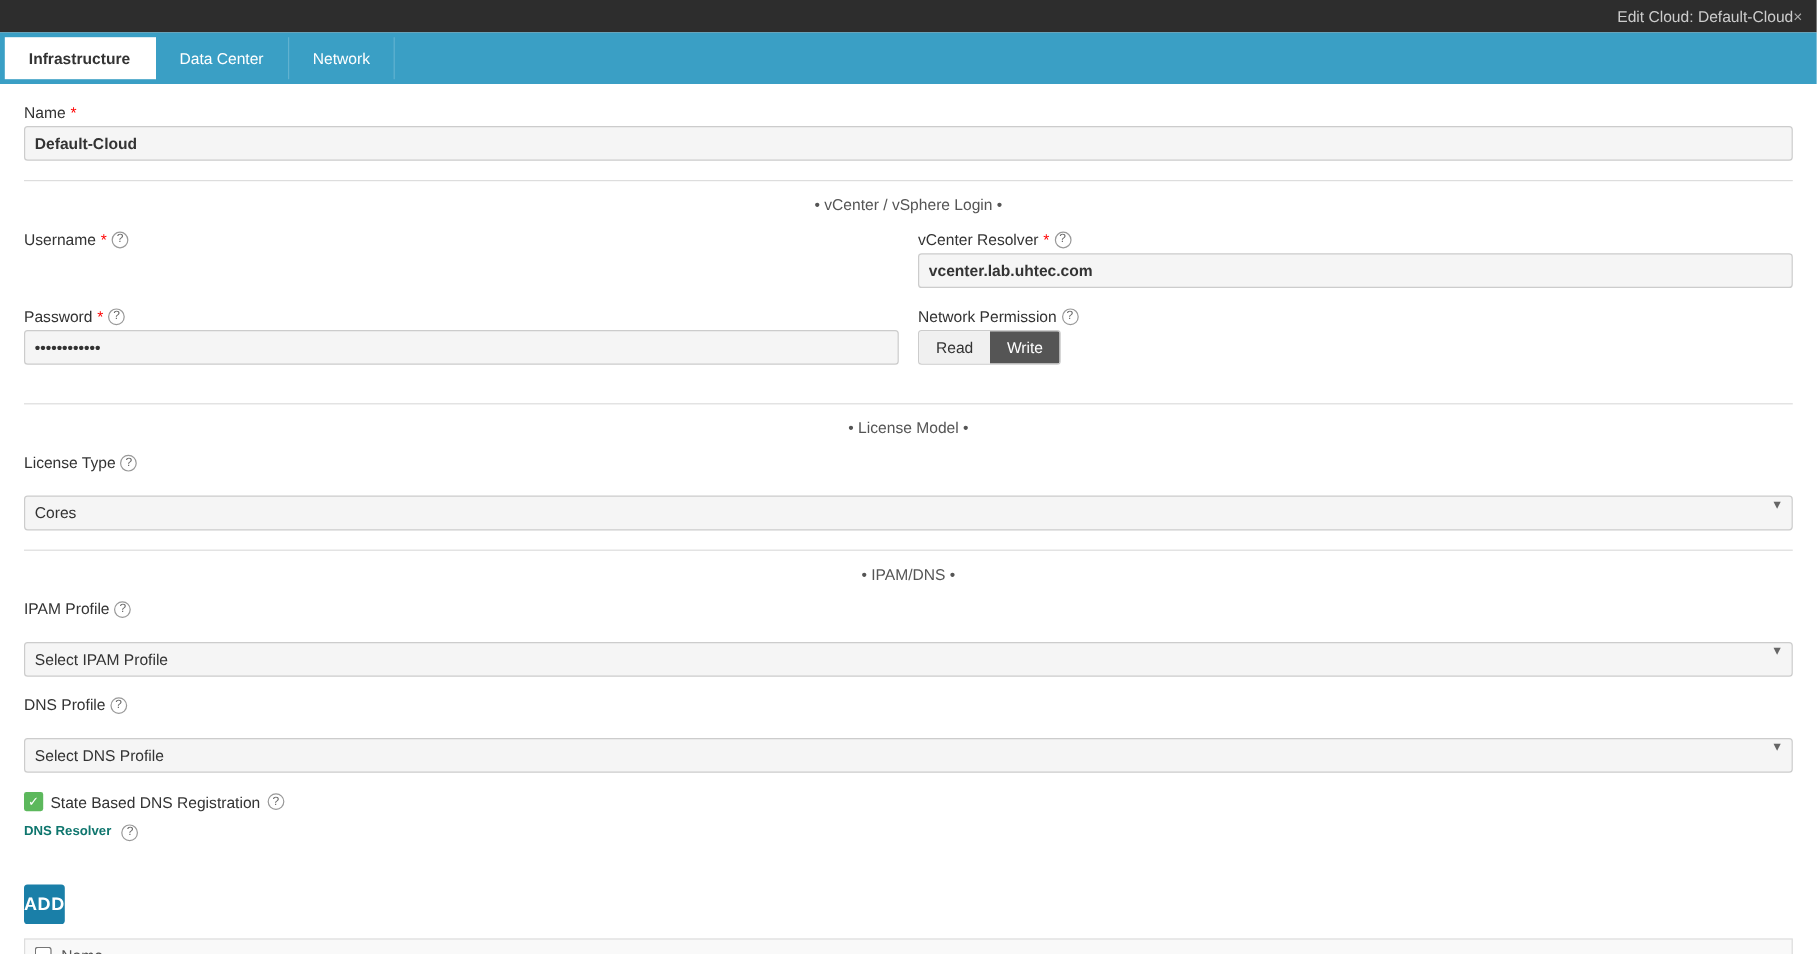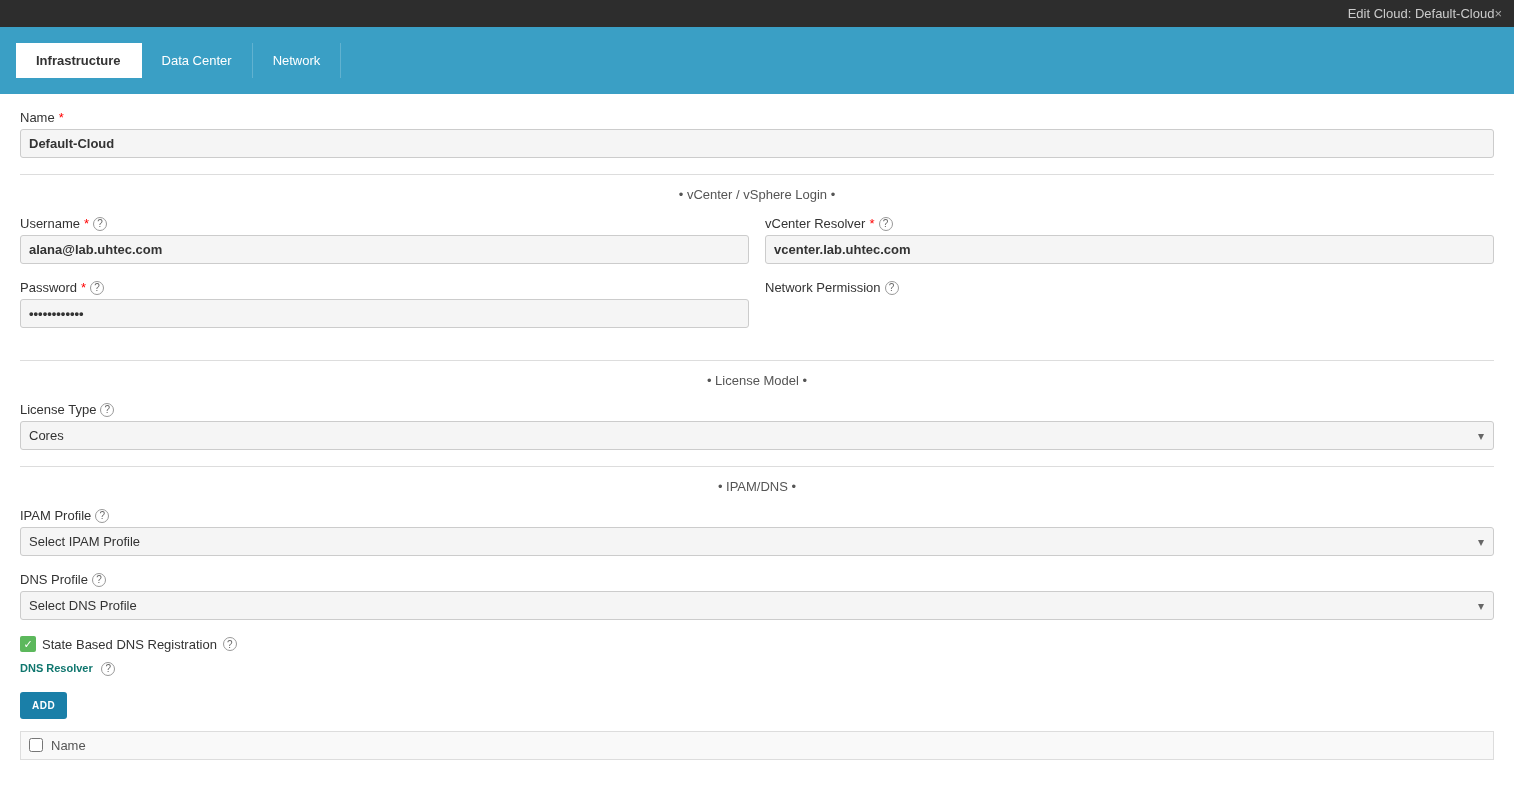--- a/index.html
+++ b/index.html
@@ -16,21 +16,21 @@
       padding: 6px 12px;
       font-size: 13px;
       display: flex;
       justify-content: flex-end;
       align-items: center;
     }
 
     .tab-bar {
       background: #3a9fc5;
       display: flex;
-      padding: 16px;
+      padding: 4px;
     }
 
     .tab {
       padding: 10px 20px;
       color: #fff;
       cursor: pointer;
       font-size: 13px;
       border-right: 1px solid rgba(255,255,255,0.2);
     }
 
@@ -140,20 +140,21 @@
       width: 100%;
       padding: 6px 8px;
       border: 1px solid #ccc;
       border-radius: 3px;
       font-size: 13px;
       background: #f5f5f5;
       color: #333;
       appearance: none;
       -webkit-appearance: none;
       cursor: pointer;
+      margin-top: 16px;
     }
 
     .select-arrow {
       position: absolute;
       right: 10px;
       top: 50%;
       transform: translateY(-50%);
       pointer-events: none;
       color: #666;
       font-size: 12px;
@@ -182,26 +183,27 @@
       color: #0f766e;
       cursor: pointer;
       font-size: 11px;
       font-weight: bold;
     }
 
     .btn-add {
       background: #1a7fa8;
       color: white;
       border: none;
-      padding: 8px 12px;
-      font-size: 10px;
+      padding: 8px 0;
+      font-size: 15px;
       border-radius: 3px;
       cursor: pointer;
       font-weight: bold;
       letter-spacing: 0.5px;
+      margin-top: 20px;
     }
 
     .bottom-table-row {
       display: flex;
       align-items: center;
       gap: 8px;
       margin-top: 12px;
       padding: 6px 8px;
       border: 1px solid #ddd;
       background: #f9f9f9;
@@ -248,21 +250,20 @@
   <div class="section-title">• vCenter / vSphere Login •</div>
 
   
   <div class="two-col">
     <div class="field-group">
       <div class="field-label">
         <span>Username</span>
         <span class="required">*</span>
         <span class="help-icon">?</span>
       </div>
-      <input type="text" value="alana@lab.uhtec.com" style="">
     </div>
 
     <div class="field-group">
       <div class="field-label">
         <span>vCenter Resolver</span>
         <span class="required">*</span>
         <span class="help-icon">?</span>
       </div>
       <input type="text" value="vcenter.lab.uhtec.com" style="">
     </div>
@@ -276,20 +277,26 @@
         <span class="required">*</span>
         <span class="help-icon">?</span>
       </div>
       <input type="password" value="••••••••••••" style="">
     </div>
 
     <div class="field-group">
       <div class="field-label">
         <span>Network Permission</span>
         <span class="help-icon">?</span>
+      </div>
+      <div class="access-permission">
+        <div class="btn-group">
+          <button class="btn-toggle">Read</button>
+          <button class="btn-toggle active">Write</button>
+        </div>
       </div>
     </div>
   </div>
 
   <hr class="section-divider">
 
   
   <div class="section-title">• License Model •</div>
 
   <div class="field-group">

